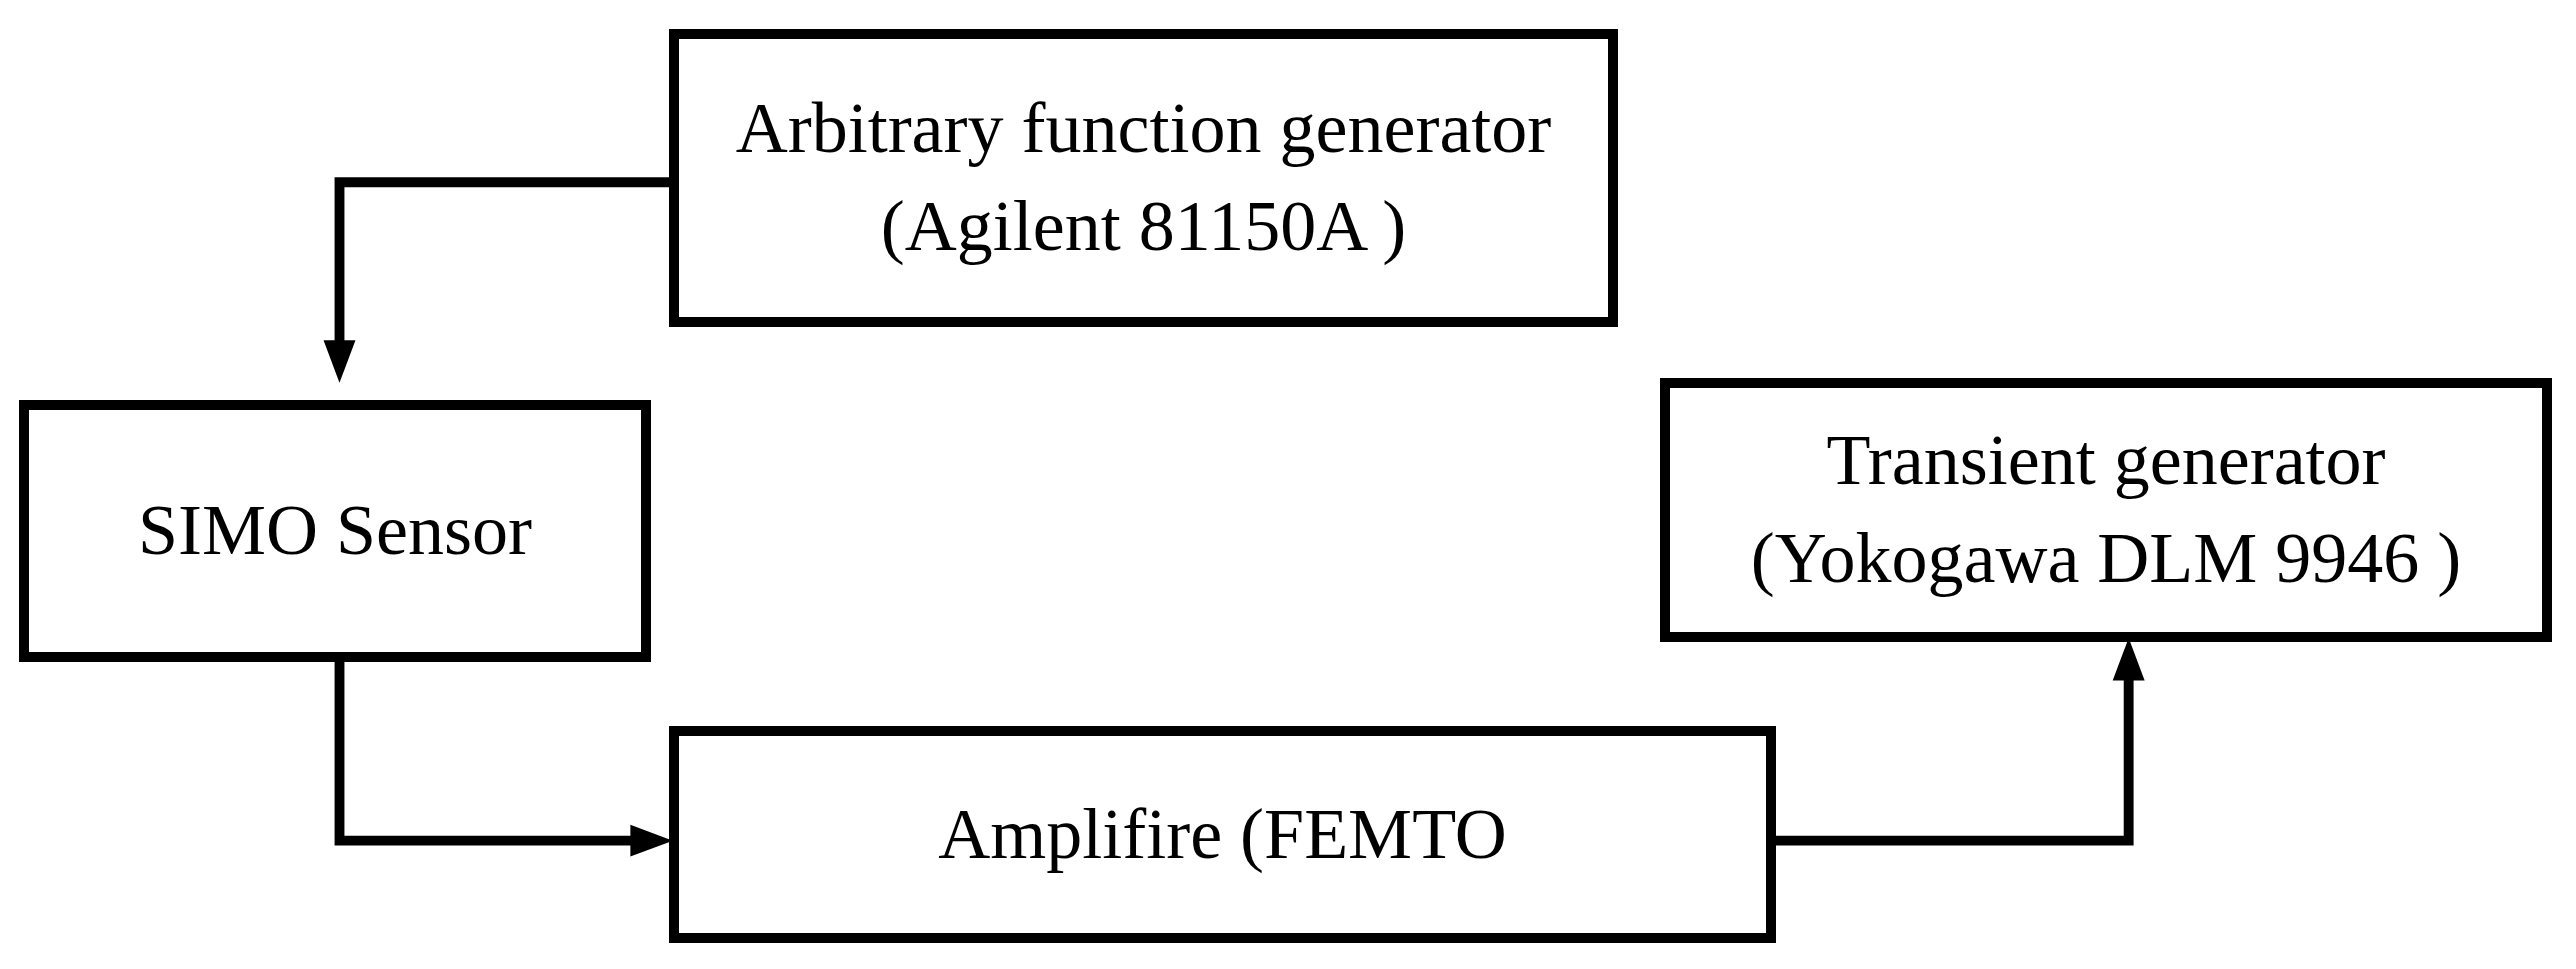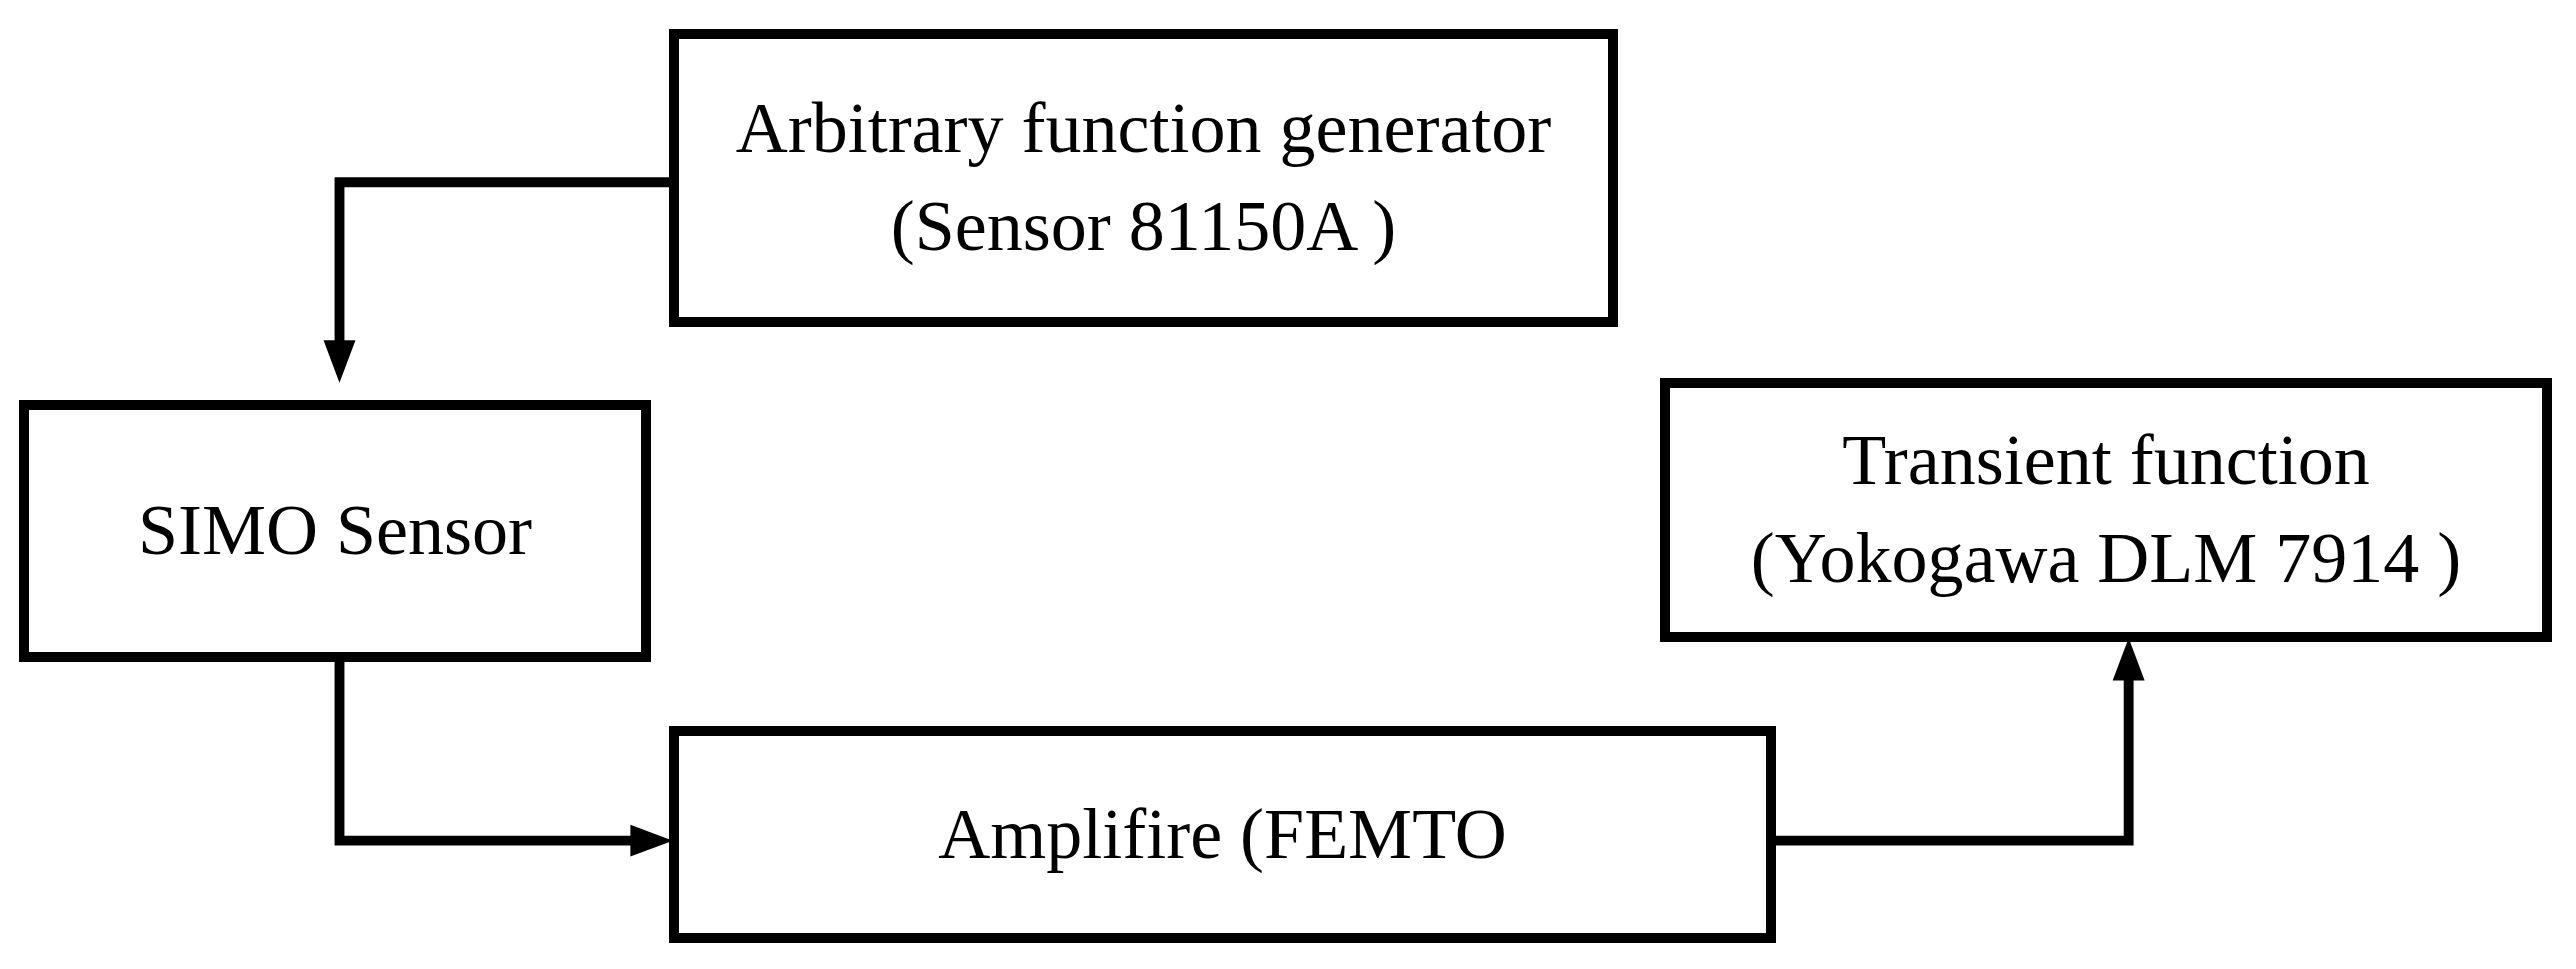--- a/index.html
+++ b/index.html
@@ -61,30 +61,30 @@
     </g>
 
     <g>
       <polyline points="2128,1107 2803,1107 2803,892" fill="none" stroke="#000000" stroke-width="13"></polyline>
       <polygon points="2803,840 2782,896 2824,896" fill="#000000"></polygon>
     </g>
   </svg>
 
   <div class="node node-afg">
     <span>Arbitrary function generator</span>
-    <span>(Sensor 81150A )</span>
+    <span>(Agilent 81150A )</span>
   </div>
 
   <div class="node node-simo">
     <span>SIMO Sensor</span>
   </div>
 
   <div class="node node-tr">
-    <span>Transient function</span>
-    <span>(Yokogawa DLM 7914 )</span>
+    <span>Transient generator</span>
+    <span>(Yokogawa DLM 9946 )</span>
   </div>
 
   <div class="node node-amp">
     <span>Amplifire (FEMTO</span>
   </div>
 
 </div>
 
 
 </body></html>

